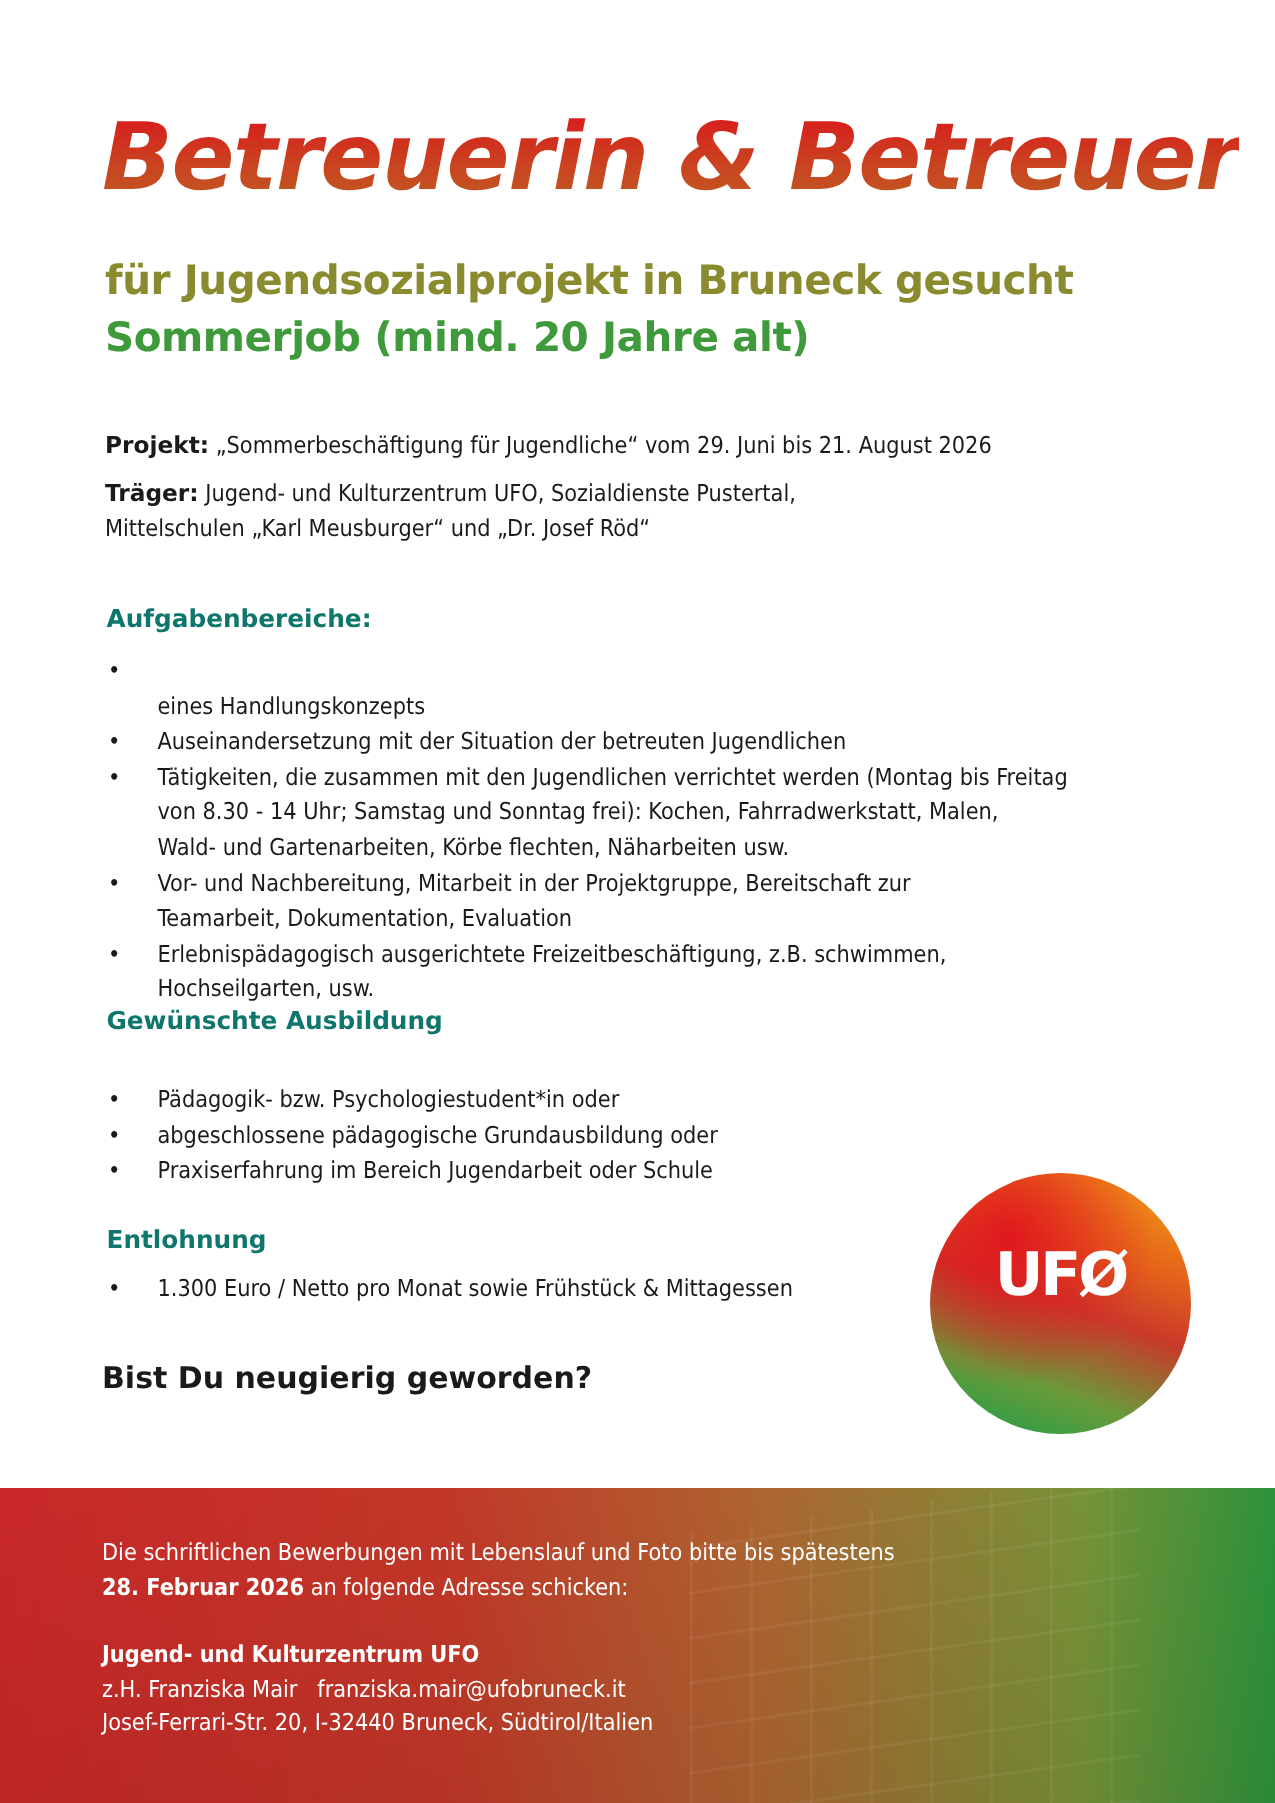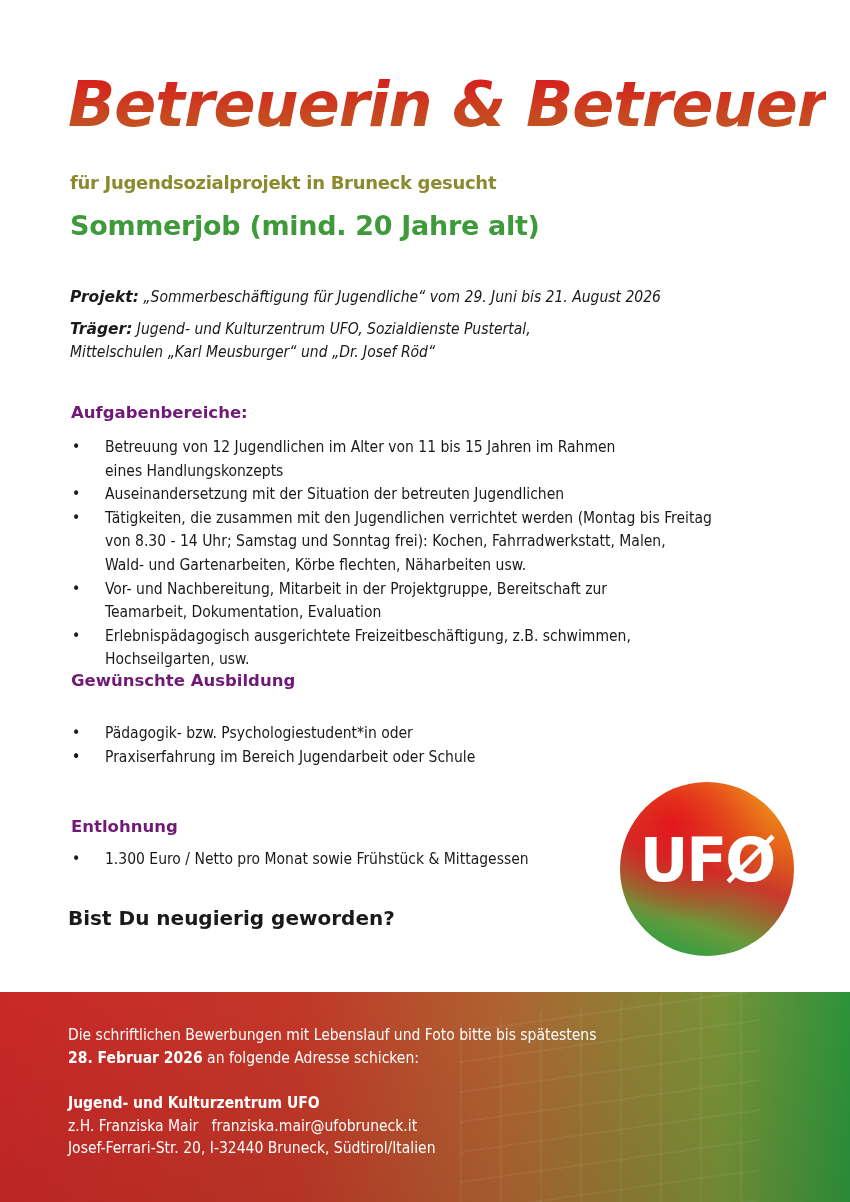--- a/index.html
+++ b/index.html
@@ -3,38 +3,38 @@
 <meta charset="utf-8">
 <style>
   html, body { margin:0; padding:0; }
   body { width:850px; height:1202px; position:relative; background:#ffffff; overflow:hidden;
          font-family:"DejaVu Sans Condensed","DejaVu Sans", sans-serif; color:#1a1a1a; }
   .title { position:absolute; left:68px; top:74px; margin:0; font-family:"DejaVu Sans", sans-serif;
            font-weight:bold; font-size:62px; letter-spacing:-1px; line-height:1;
            background:linear-gradient(180deg,#d9191c 0%,#c94420 60%,#bf5a22 100%);
            -webkit-background-clip:text; background-clip:text; color:transparent; white-space:nowrap;font-style:italic; }
   .sub1 { position:absolute; left:70px; top:172px; margin:0; font-family:"DejaVu Sans", sans-serif;
-          font-size:18px; font-weight:bold; color:#8a8a2e; white-space:nowrap; letter-spacing:-0.3px; }
+          font-size:27px; font-weight:bold; color:#8a8a2e; white-space:nowrap; letter-spacing:-0.3px; }
   .sub2 { position:absolute; left:70px; top:210px; margin:0; font-family:"DejaVu Sans", sans-serif;
           font-size:27px; font-weight:bold; color:#3e9a3a; white-space:nowrap; letter-spacing:-0.3px; }
-  .info { position:absolute; left:70px; font-size:15.5px; line-height:23px; transform-origin:left top;font-style:italic; }
+  .info { position:absolute; left:70px; font-size:15.5px; line-height:23px; transform-origin:left top; }
   .info b { font-family:"DejaVu Sans", sans-serif; }
   .h { position:absolute; left:71px; margin:0; font-family:"DejaVu Sans", sans-serif; font-size:16.5px;
-       font-weight:bold; color:#701a75;text-align:right; }
+       font-weight:bold; color:#0f766e;text-align:right; }
   ul.bl { position:absolute; left:70px; margin:0; padding:0; list-style:none; font-size:15.5px; line-height:23.6px; width:740px; }
   ul.bl li { position:relative; padding-left:35px; }
   ul.bl li .dot { position:absolute; left:2px; top:0; }
   .cta { position:absolute; left:68px; top:905px; font-family:"DejaVu Sans", sans-serif; font-size:20px;
          font-weight:bold; line-height:26px; color:#1a1a1a; }
   .logo { position:absolute; left:620px; top:782px; width:174px; height:174px; border-radius:50%;
           background:
             radial-gradient(circle at 30% 25%, rgba(225,20,30,0.95) 0%, rgba(225,20,30,0) 55%),
             linear-gradient(200deg,#f4a418 0%,#e5641a 30%,#c9392a 50%,#6a9a3a 75%,#14a04a 100%); }
   .logo-text { position:absolute; left:0; right:0; top:48px; text-align:center; color:#ffffff;
-               font-family:"DejaVu Sans", sans-serif; font-weight:bold; font-size:60px; letter-spacing:-2px; line-height:1; }
+               font-family:"DejaVu Sans", sans-serif; font-weight:bold; font-size:40px; letter-spacing:-2px; line-height:1; }
   .footer { position:absolute; left:0; top:992px; width:850px; height:222px;
             background:linear-gradient(90deg,#d42a2a 0%,#cc3a2a 35%,#b76a34 60%,#7d9a3a 85%,#2f9a3e 100%); overflow:hidden; }
   .footer .building { position:absolute; left:460px; top:10px; width:300px; height:220px;
             background:repeating-linear-gradient(90deg, rgba(255,255,255,0.08) 0 2px, transparent 2px 40px),
                        repeating-linear-gradient(0deg, rgba(255,255,255,0.08) 0 2px, transparent 2px 30px);
             transform:skewY(-8deg); opacity:0.8; }
   .footer .shade { position:absolute; inset:0; background:linear-gradient(180deg, rgba(0,0,0,0.05), rgba(0,0,0,0.12)); }
   .ftext { position:absolute; left:68px; color:#ffffff; font-size:15.5px; line-height:22.5px; white-space:nowrap; }
   .ftext b { font-weight:bold;margin-top:18px; }
 </style>
@@ -48,31 +48,31 @@
 <div class="info" style="top:286px;">
   <b>Projekt:</b><span> „Sommerbeschäftigung für Jugendliche“ vom 29. Juni bis 21. August 2026</span>
 </div>
 <div class="info" style="top:318px;">
   <b>Träger:</b><span> Jugend- und Kulturzentrum UFO, Sozialdienste Pustertal,</span><br>
   <span>Mittelschulen „Karl Meusburger“ und „Dr. Josef Röd“</span>
 </div>
 
 <h3 class="h" style="top:403px;">Aufgabenbereiche:</h3>
 <ul class="bl" style="top:436px;">
-  <li><span class="dot">•</span><span>Betreuung von 12 Jugendlichen im Alter von 11 bis 15 Jahren im Rahmen</span><br><span>eines Handlungskonzepts</span></li>
+  <li><span class="dot">•</span><br><span>eines Handlungskonzepts</span></li>
   <li><span class="dot">•</span><span>Auseinandersetzung mit der Situation der betreuten Jugendlichen</span></li>
   <li><span class="dot">•</span><span>Tätigkeiten, die zusammen mit den Jugendlichen verrichtet werden (Montag bis Freitag</span><br><span>von 8.30 - 14 Uhr; Samstag und Sonntag frei): Kochen, Fahrradwerkstatt, Malen,</span><br><span>Wald- und Gartenarbeiten, Körbe flechten, Näharbeiten usw.</span></li>
   <li><span class="dot">•</span><span>Vor- und Nachbereitung, Mitarbeit in der Projektgruppe, Bereitschaft zur</span><br><span>Teamarbeit, Dokumentation, Evaluation</span></li>
   <li><span class="dot">•</span><span>Erlebnispädagogisch ausgerichtete Freizeitbeschäftigung, z.B. schwimmen,</span><br><span>Hochseilgarten, usw.</span></li>
 </ul>
 
 <h3 class="h" style="top:671px;">Gewünschte Ausbildung</h3>
 <ul class="bl" style="top:722px;">
   <li><span class="dot">•</span><span>Pädagogik- bzw. Psychologiestudent*in oder</span></li>
-  <li><span class="dot">•</span></li>
+  <li><span class="dot">•</span><span>abgeschlossene pädagogische Grundausbildung oder</span></li>
   <li><span class="dot">•</span><span>Praxiserfahrung im Bereich Jugendarbeit oder Schule</span></li>
 </ul>
 
 <h3 class="h" style="top:817px;">Entlohnung</h3>
 <ul class="bl" style="top:848px;">
   <li><span class="dot">•</span><span>1.300 Euro / Netto pro Monat sowie Frühstück &amp; Mittagessen</span></li>
 </ul>
 
 <div class="cta">
   <div>Bist Du neugierig geworden?</div>

